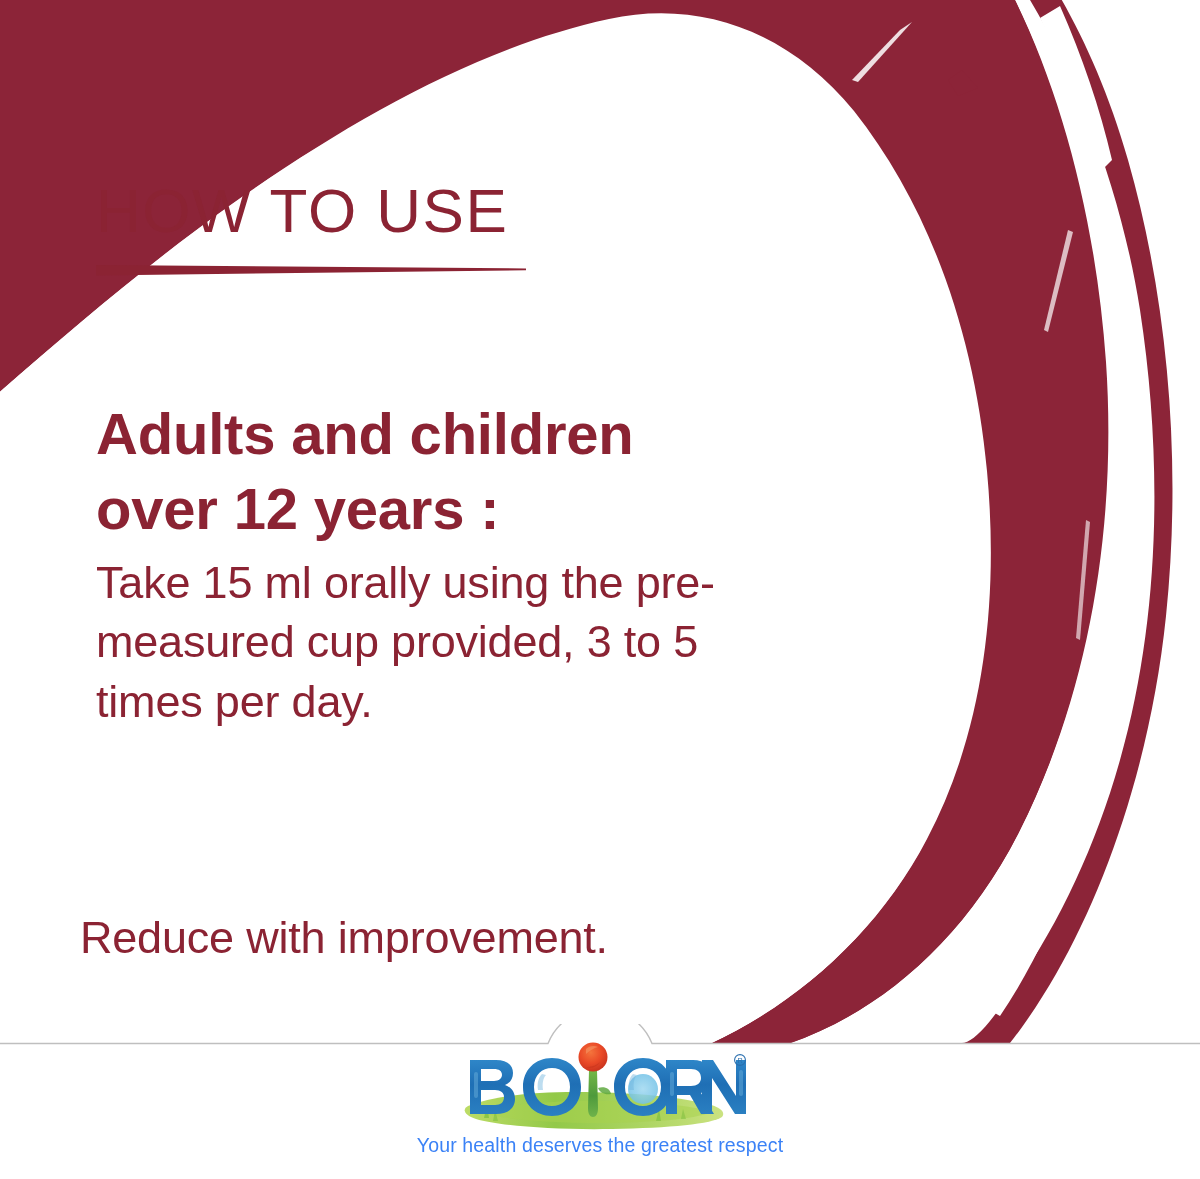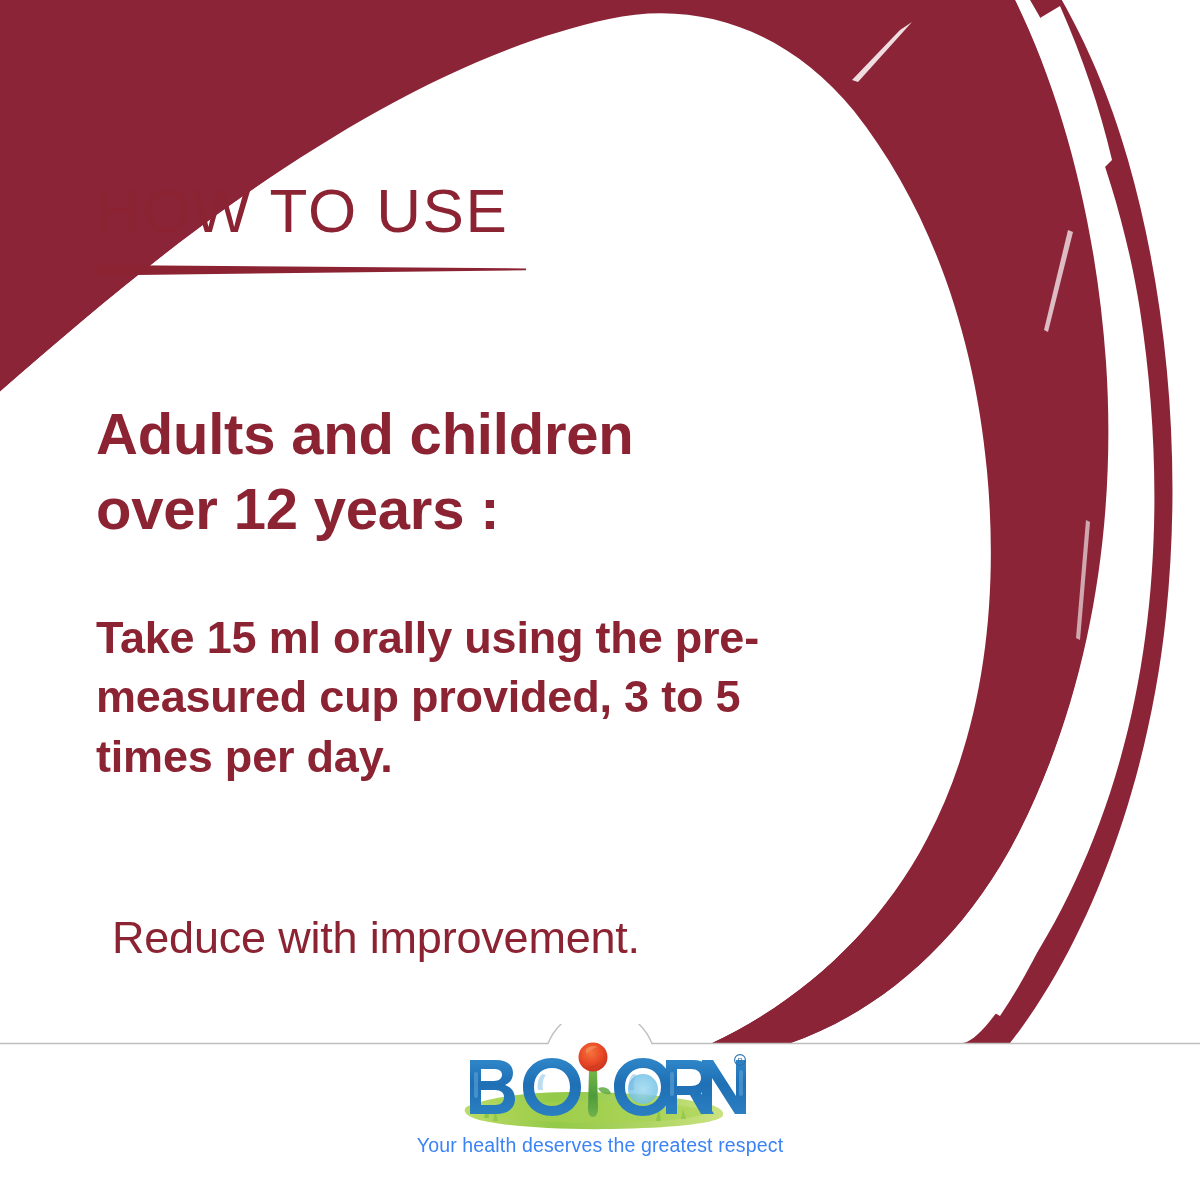--- a/index.html
+++ b/index.html
@@ -67,33 +67,33 @@
     font-size: 58px;
     font-weight: 700;
     line-height: 1.30;
     color: #8B2333;
     letter-spacing: -0.2px;
   }
 
   #dosage-body {
     position: absolute;
     left: 96px;
-    top: 608px;
+    top: 553px;
     width: 716px;
     margin: 0;
     font-size: 45px;
-    font-weight: 700;
+    font-weight: 400;
     line-height: 1.32;
     color: #8B2333;
     letter-spacing: -0.2px;
   }
 
   #dosage-note {
     position: absolute;
-    left: 112px;
+    left: 80px;
     top: 908px;
     width: 740px;
     margin: 0;
     font-size: 45px;
     font-weight: 400;
     line-height: 1.32;
     color: #8B2333;
     letter-spacing: -0.2px;
   }
 

